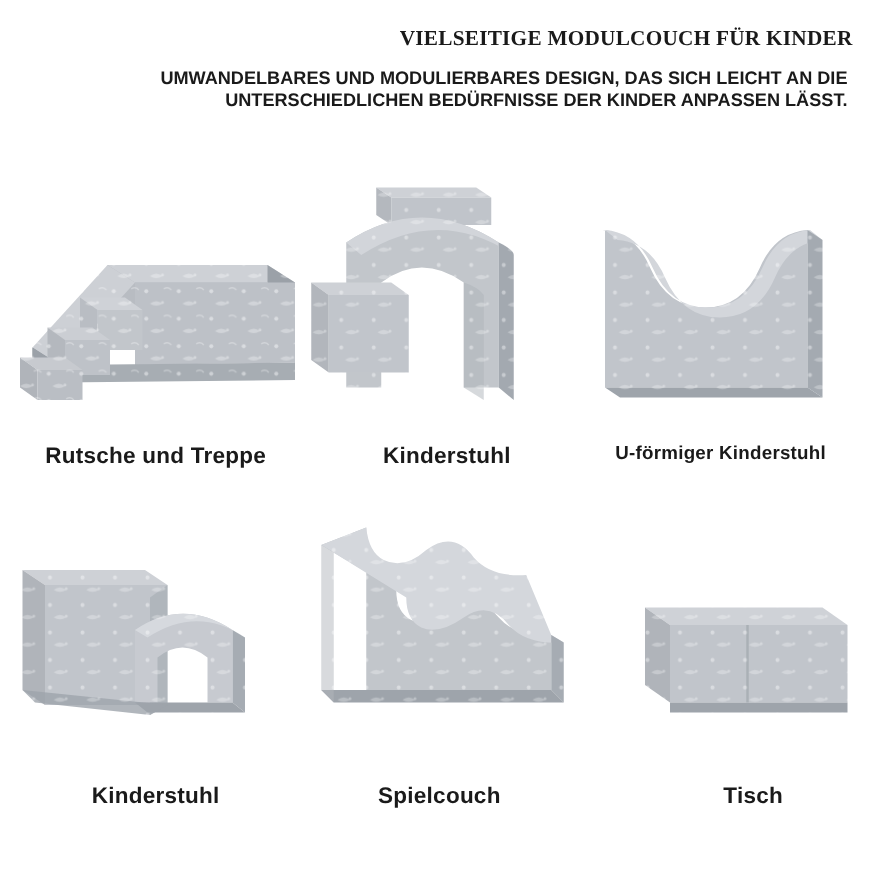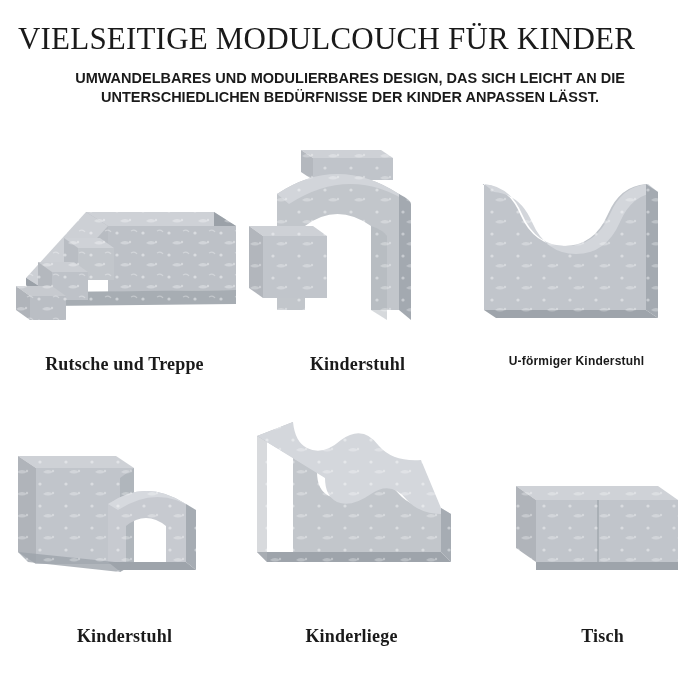--- a/index.html
+++ b/index.html
@@ -15,30 +15,30 @@
     overflow: hidden;
   }
   .page {
     position: relative;
     width: 700px;
     height: 700px;
     box-sizing: border-box;
     padding: 22px 18px 10px 18px;
   }
   .headline {
-    text-align: left;
-    font-size: 31px;
-    font-weight: normal;
+    text-align: right;
+    font-size: 17px;
+    font-weight: bold;
     letter-spacing: 0.2px;
     line-height: 1.1;
     margin: 0 0 8px 0;
     font-family: "Liberation Serif", serif;
   }
   .subline {
-    text-align: center;
+    text-align: right;
     font-size: 14.5px;
     font-weight: bold;
     line-height: 1.28;
     margin: 13px 4px;
     font-family: "Liberation Sans", sans-serif;
   }
   .grid {
     position: absolute;
     left: 0;
     top: 140px;
@@ -58,25 +58,25 @@
     height: 215px;
   }
   .caption {
     position: absolute;
     left: 0;
     top: 214px;
     width: 233px;
     text-align: center;
     font-size: 18px;
     font-weight: bold;
-    font-family: Liberation Serif, serif;
+    font-family: Liberation Sans, sans-serif;
     letter-spacing: 0.2px;
   }
   .caption.small {
-    font-size: 12px;
+    font-size: 15px;
     font-family: "Liberation Sans", sans-serif;
     font-weight: bold;
   }
   svg { display: block; }
 </style>
 </head>
 <body>
 
 <div class="page">
 
@@ -213,21 +213,21 @@
           </defs>
 
           <path d="M22,24 L58,10 L58,140 L206,140 L206,96 q-28,2 -42,-14 q-16,-20 -36,-6 q-20,14 -34,8 q-12,-6 -12,-24 Z" fill="#c2c6cb"></path>
           <path d="M22,24 L58,10 q2,20 14,26 q16,8 34,-8 q22,-16 38,6 q14,16 42,14 L206,96 L216,102 q-30,2 -44,-14 q-16,-20 -36,-6 q-20,14 -34,8 q-12,-6 -12,-24 Z" fill="#d4d7dc"></path>
           <polygon points="206,96 216,102 216,150 206,140" fill="#a6acb3"></polygon>
           <polygon points="22,140 206,140 216,150 32,150" fill="#9ea4ab"></polygon>
           <polygon points="22,24 22,140 32,150 32,30" fill="#b2b6bc" opacity="0.5"></polygon>
           <rect x="20" y="8" width="198" height="144" fill="url(#p5)" opacity="0.5" style="mix-blend-mode:screen"></rect>
         </svg>
       </div>
-      <div class="caption">Kinderliege</div>
+      <div class="caption">Spielcouch</div>
     </div>
 
     <div class="cell" style="left:486px; top:272px;">
       <div class="art">
         <svg viewBox="0 0 233 215" width="233" height="215">
           <defs>
             <pattern id="p6" width="26" height="22" patternUnits="userSpaceOnUse">
               <circle cx="6" cy="6" r="1.6" fill="#eceef1" opacity="0.85"></circle>
               <circle cx="19" cy="15" r="1.2" fill="#eceef1" opacity="0.7"></circle>
               <path d="M9 16 q5 -4 10 0 q-5 3 -10 0" fill="#eceef1" opacity="0.6"></path>

